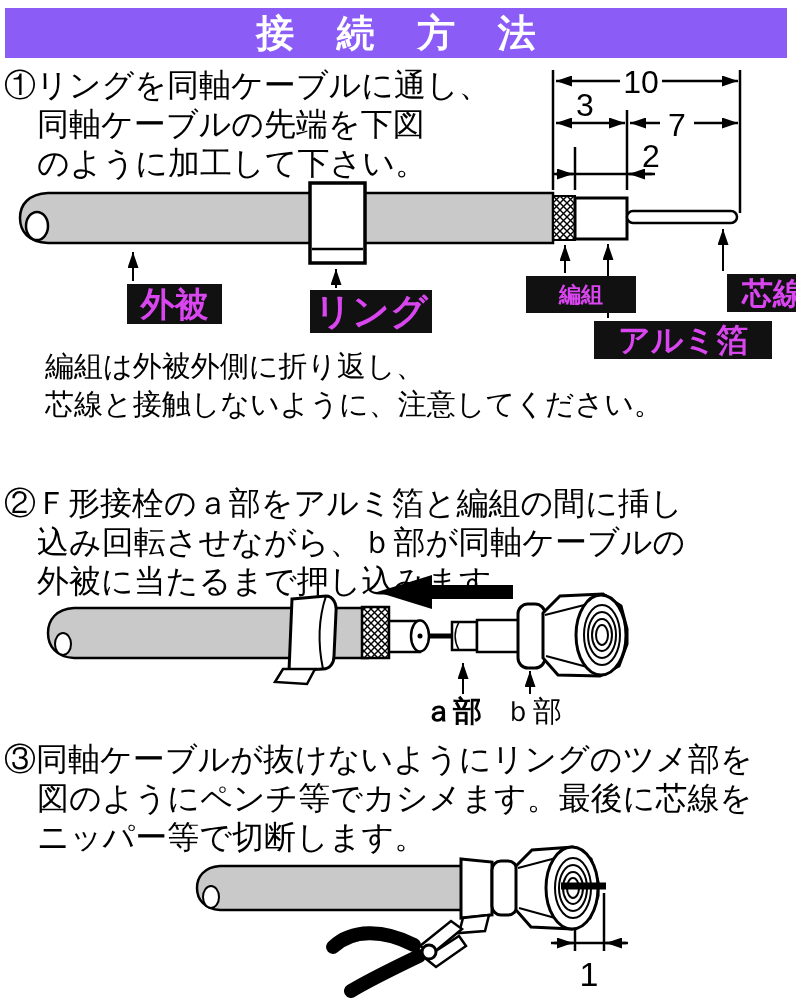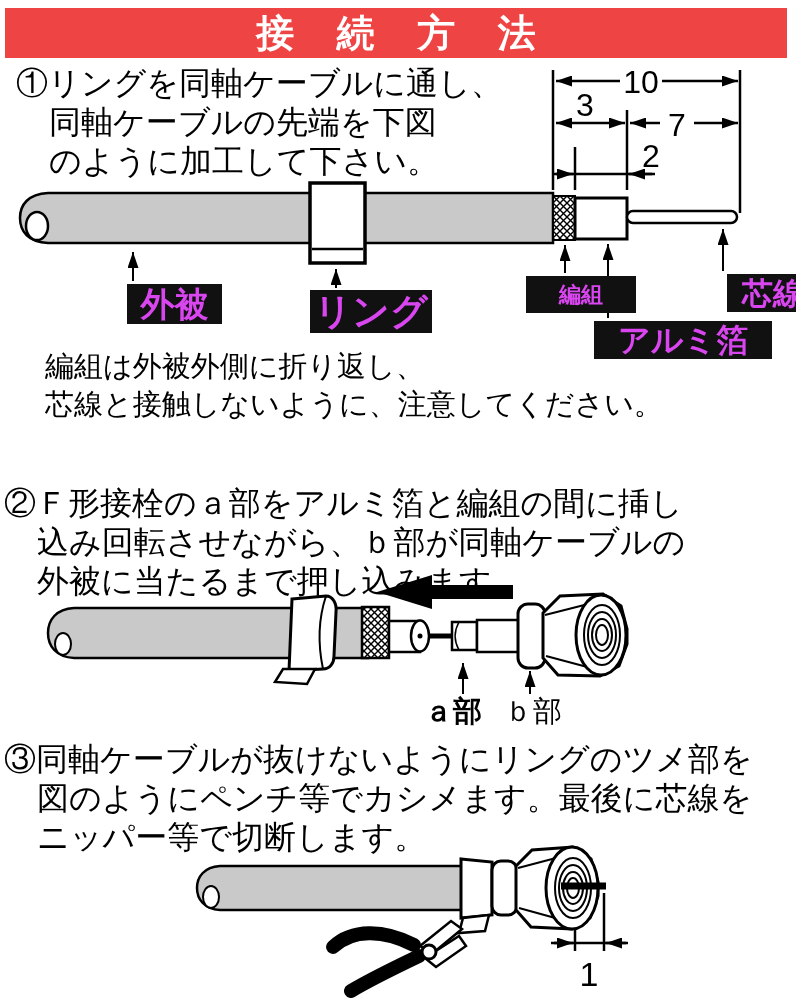--- a/index.html
+++ b/index.html
@@ -1,37 +1,37 @@
 <!DOCTYPE html>
 <html><head>
 <meta charset="utf-8">
 <style>
   html,body{margin:0;padding:0;background:#fff;}
   #page{position:relative;width:796px;height:1000px;background:#fff;overflow:hidden;
         font-family:"Liberation Sans",sans-serif;color:#000;}
-  .title-bar{position:absolute;left:5px;top:8px;width:782px;height:50px;background:#ef4444;
+  .title-bar{position:absolute;left:5px;top:8px;width:782px;height:50px;background:#8b5cf6;
         color:#fff;display:flex;align-items:center;justify-content:center;
         font-size:38px;font-weight:bold;letter-spacing:16px;padding-left:16px;box-sizing:border-box;z-index:2;}
   .txt{position:absolute;font-size:32px;line-height:39px;white-space:nowrap;z-index:2;}
   .txt .ind{margin-left:33px;}
   .note{font-size:29px;line-height:38px;}
   .dlabel{position:absolute;background:#111;color:#d946ef;font-weight:bold;display:flex;
         align-items:center;justify-content:center;z-index:2;line-height:1;margin-left:44px;}
   .plabel{position:absolute;color:#000;font-size:29px;z-index:2;line-height:1;}
   svg{position:absolute;left:0;top:0;z-index:1;}
   svg text{font-family:"Liberation Sans",sans-serif;}
 </style>
 </head>
 <body>
 
 <div id="page">
 
   <div class="title-bar">接 続 方 法</div>
 
-  <div class="txt" style="left:16px;top:66px;font-family:Liberation Mono, monospace;">
+  <div class="txt" style="left:4px;top:66px;">
     <div>①リングを同軸ケーブルに通し、</div>
     <div class="ind">同軸ケーブルの先端を下図</div>
     <div class="ind">のように加工して下さい。</div>
   </div>
 
   <div class="txt note" style="left:45px;top:347px;">
     <div>編組は外被外側に折り返し、</div>
     <div>芯線と接触しないように、注意してください。</div>
   </div>
 

